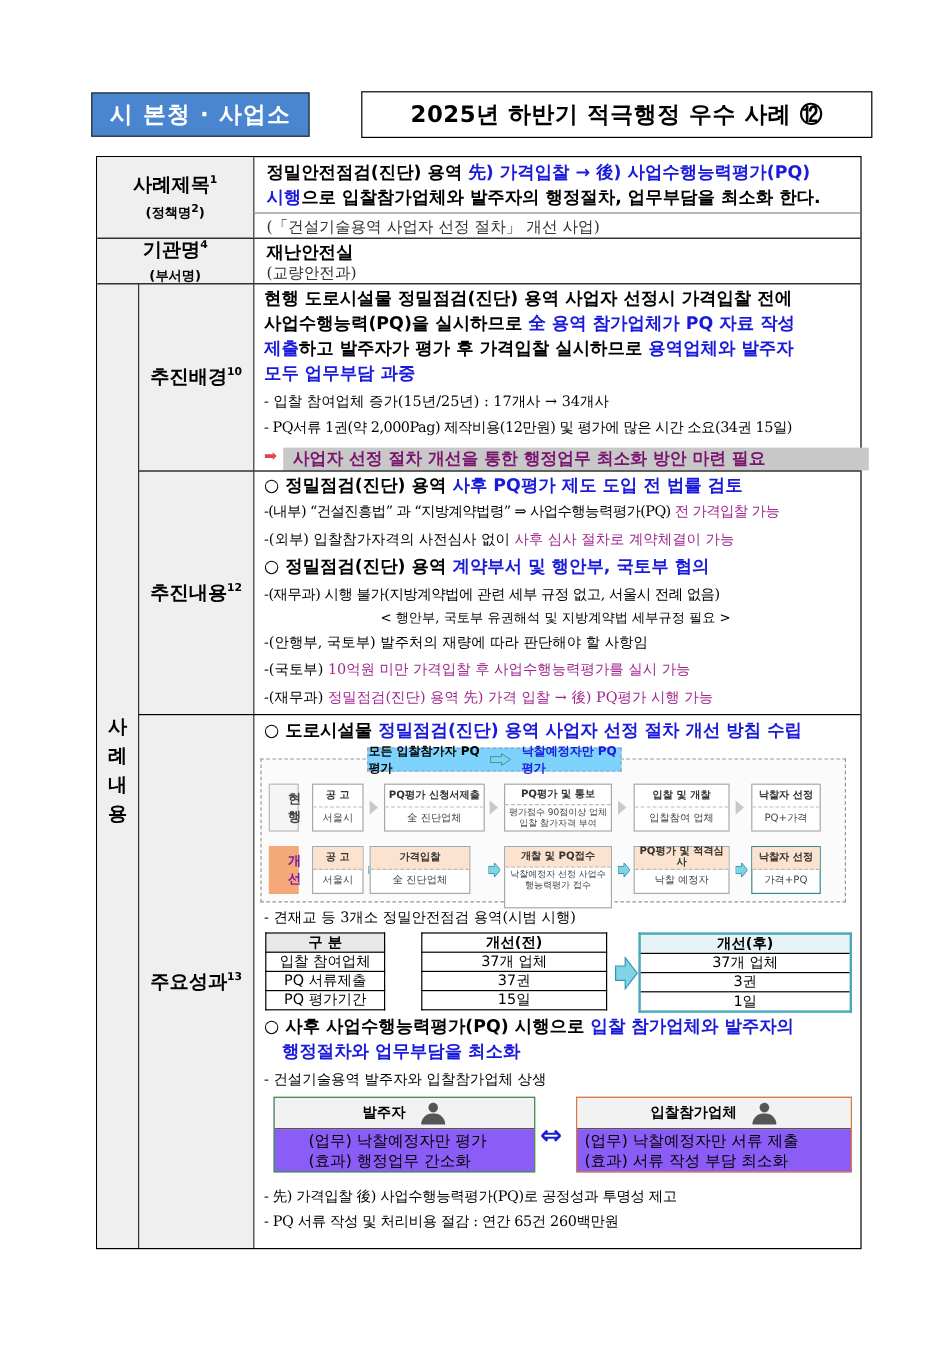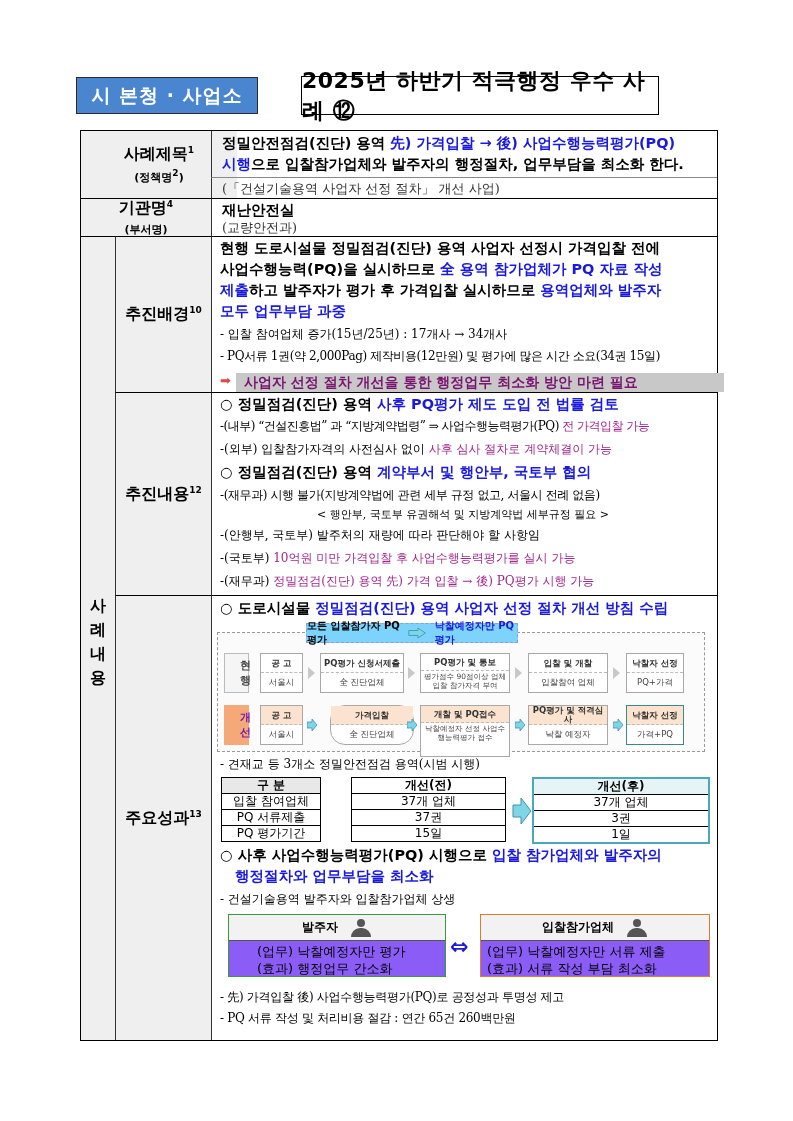--- a/index.html
+++ b/index.html
@@ -1,20 +1,20 @@
 <!DOCTYPE html>
 <html><head>
 <meta charset="utf-8">
 <style>
   * { box-sizing: border-box; margin: 0; padding: 0; }
   html, body { width: 793px; height: 1121px; background: #ffffff; }
   body { position: relative; font-family: "DejaVu Sans", "Liberation Sans", sans-serif; color: #000; overflow: hidden; }
 
   .hdr-left { position: absolute; left: 76px; top: 77px; width: 182px; height: 37px; background: #4a86d0; border: 1px solid #2a2a2a; color: #fff; font-weight: bold; font-size: 19px; display: flex; align-items: center; justify-content: center; letter-spacing: 1px; }
-  .hdr-right { position: absolute; left: 301px; top: 76px; width: 358px; height: 39px; border: 1.5px solid #000; font-weight: bold; font-size: 22px; display: flex; align-items: center; justify-content: center; letter-spacing: 0.5px; }
+  .hdr-right { position: absolute; left: 301px; top: 76px; width: 426px; height: 39px; border: 1.5px solid #000; font-weight: bold; font-size: 19px; display: flex; align-items: center; justify-content: center; letter-spacing: 0.5px; }
 
   .main { position: absolute; left: 80px; top: 130px; width: 638px; height: 911px; border: 1.5px solid #000; }
   .cell { position: absolute; }
   .lbl { background: #efefef; display: flex; flex-direction: column; align-items: center; justify-content: center; font-weight: bold; text-align: center; }
   .bl { border-left: 1px solid #333; }
   .bt { border-top: 1px solid #000; }
   sup { font-size: 9px; vertical-align: super; line-height: 0; }
   .lbl-main { font-size: 16px; }
   .lbl-sub { font-size: 11px; margin-top: 5px; }
 
@@ -53,21 +53,21 @@
   .person .bd1 { position: absolute; left: 1px; top: 9px; width: 20px; height: 9px; border-radius: 10px 10px 0 0; background: #555; }
 </style>
 </head>
 <body>
 
 <div class="hdr-left">시 본청 · 사업소</div>
 <div class="hdr-right">2025년 하반기 적극행정 우수 사례 ⑫</div>
 
 <div class="main">
 
-  <div class="cell lbl" style="left:0;top:0;width:156px;height:67px;">
+  <div class="cell lbl" style="left:0;top:0;width:130px;height:67px;">
     <div class="lbl-main"><span>사례제목</span><sup>1</sup></div>
     <div class="lbl-sub"><span>(정책명</span><sup>2</sup><span>)</span></div>
   </div>
   <div class="cell bl" style="left:130px;top:0;width:506px;height:46px;">
     <div class="line t15b" style="top:3px;left:10px;"><span>정밀안전점검(진단) 용역 </span><span class="blue">先) 가격입찰 → 後) 사업수행능력평가(PQ)</span></div>
     <div class="line t15b" style="top:24px;left:10px;"><span class="blue">시행</span><span>으로 입찰참가업체와 발주자의 행정절차, 업무부담을 최소화 한다.</span></div>
   </div>
   <div class="cell bl bt" style="left:130px;top:46px;width:506px;height:21px;border-top:1px solid #888;">
     <div class="line t13" style="top:2px;left:10px;color:#333;">(「건설기술용역 사업자 선정 절차」 개선 사업)</div>
   </div>
@@ -164,21 +164,21 @@
       <div class="row-lbl" style="left:6px;top:72px;height:40px;background:#f5a878;color:#7a18a8;">
           <span style="width:14px;white-space:normal;">개선</span>
         </div>
       <div class="fbox peach" style="left:42px;top:72px;width:43px;height:40px;">
           <div class="h" style="height:19px;">공 고</div>
           <div class="b" style="height:19px;">서울시</div>
         </div>
       <svg class="fcarrow" style="left:89px;top:86px;" viewBox="0 0 10 12">
           <path d="M0 3 H5 V0 L10 6 L5 12 V9 H0 Z" fill="#7fd4e6" stroke="#3a94b0" stroke-width="0.8"></path>
         </svg>
-      <div class="fbox peach" style="left:112px;top:72px;width:84px;height:40px;border-radius:15px;">
+      <div class="fbox peach" style="left:90px;top:72px;width:84px;height:40px;">
           <div class="h" style="height:19px;">가격입찰</div>
           <div class="b" style="height:19px;">全 진단업체</div>
         </div>
       <svg class="fcarrow" style="left:189px;top:86px;" viewBox="0 0 10 12">
           <path d="M0 3 H5 V0 L10 6 L5 12 V9 H0 Z" fill="#7fd4e6" stroke="#3a94b0" stroke-width="0.8"></path>
         </svg>
       <div class="fbox peach" style="left:202px;top:72px;width:90px;height:52px;">
           <div class="h" style="height:17px;">개찰 및 PQ접수</div>
           <div class="b" style="height:21px;font-size:7.5px;padding:0 2px;">낙찰예정자 선정 사업수행능력평가 접수</div>
         </div>

